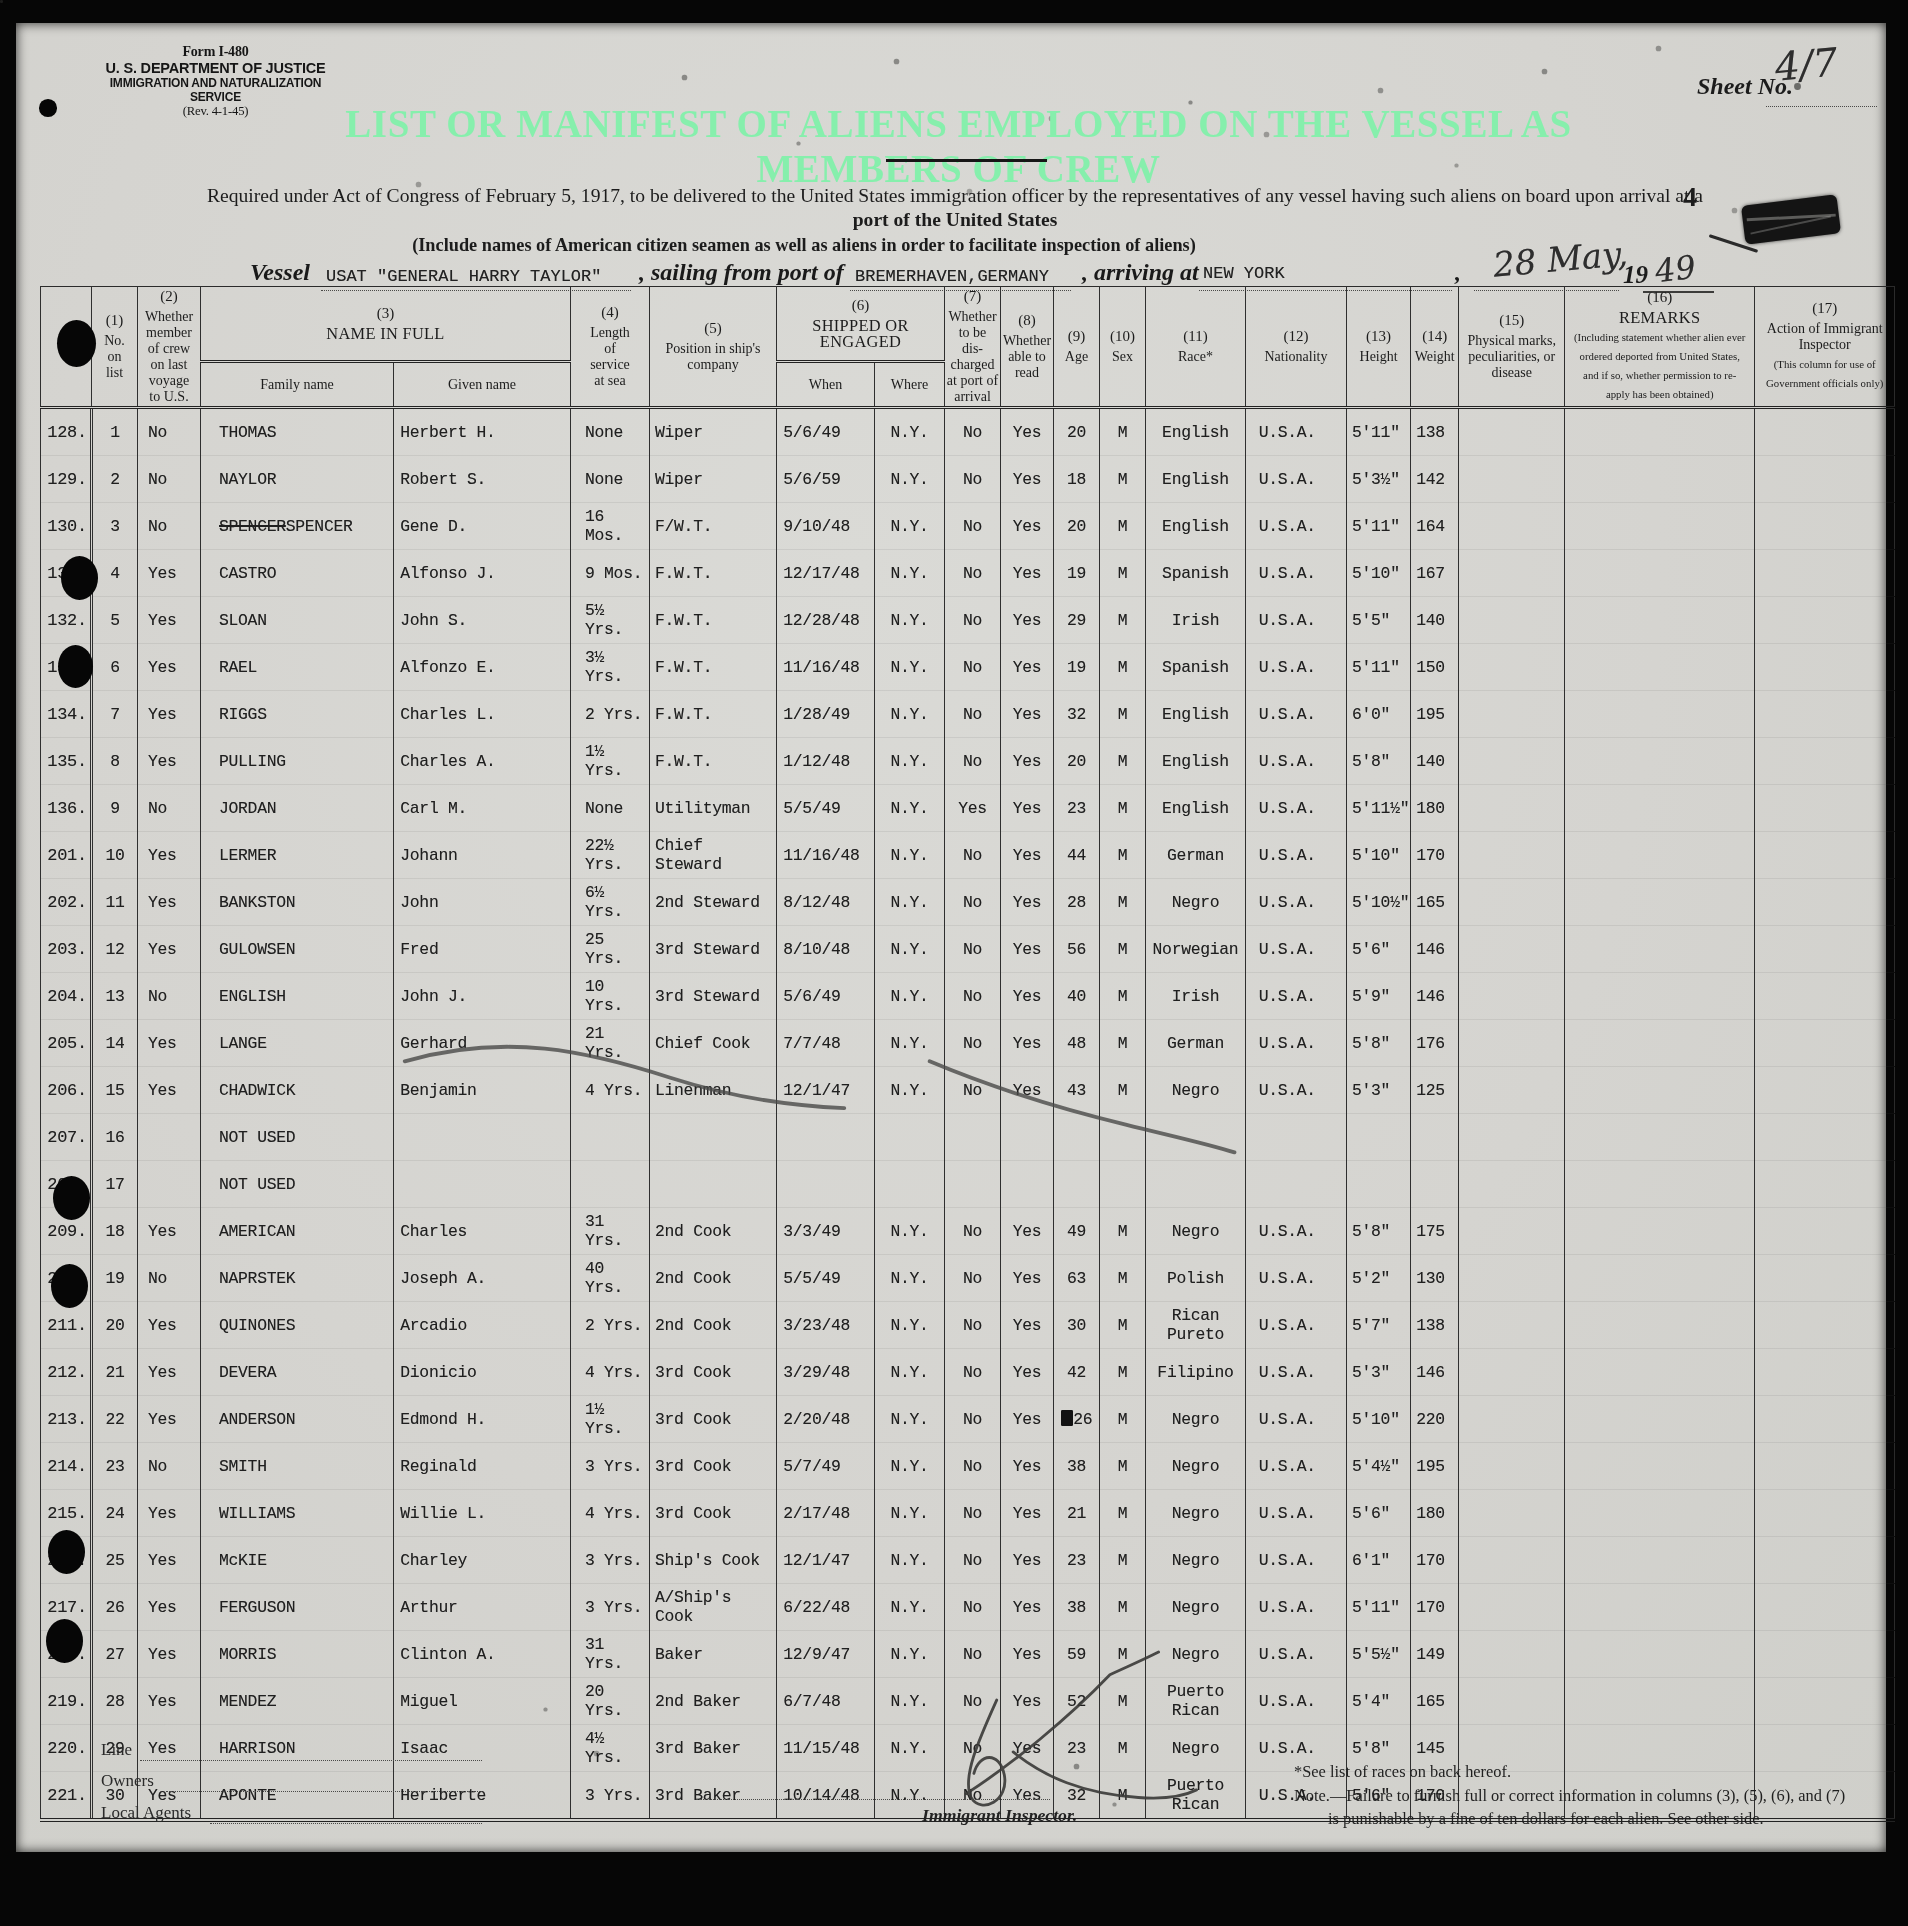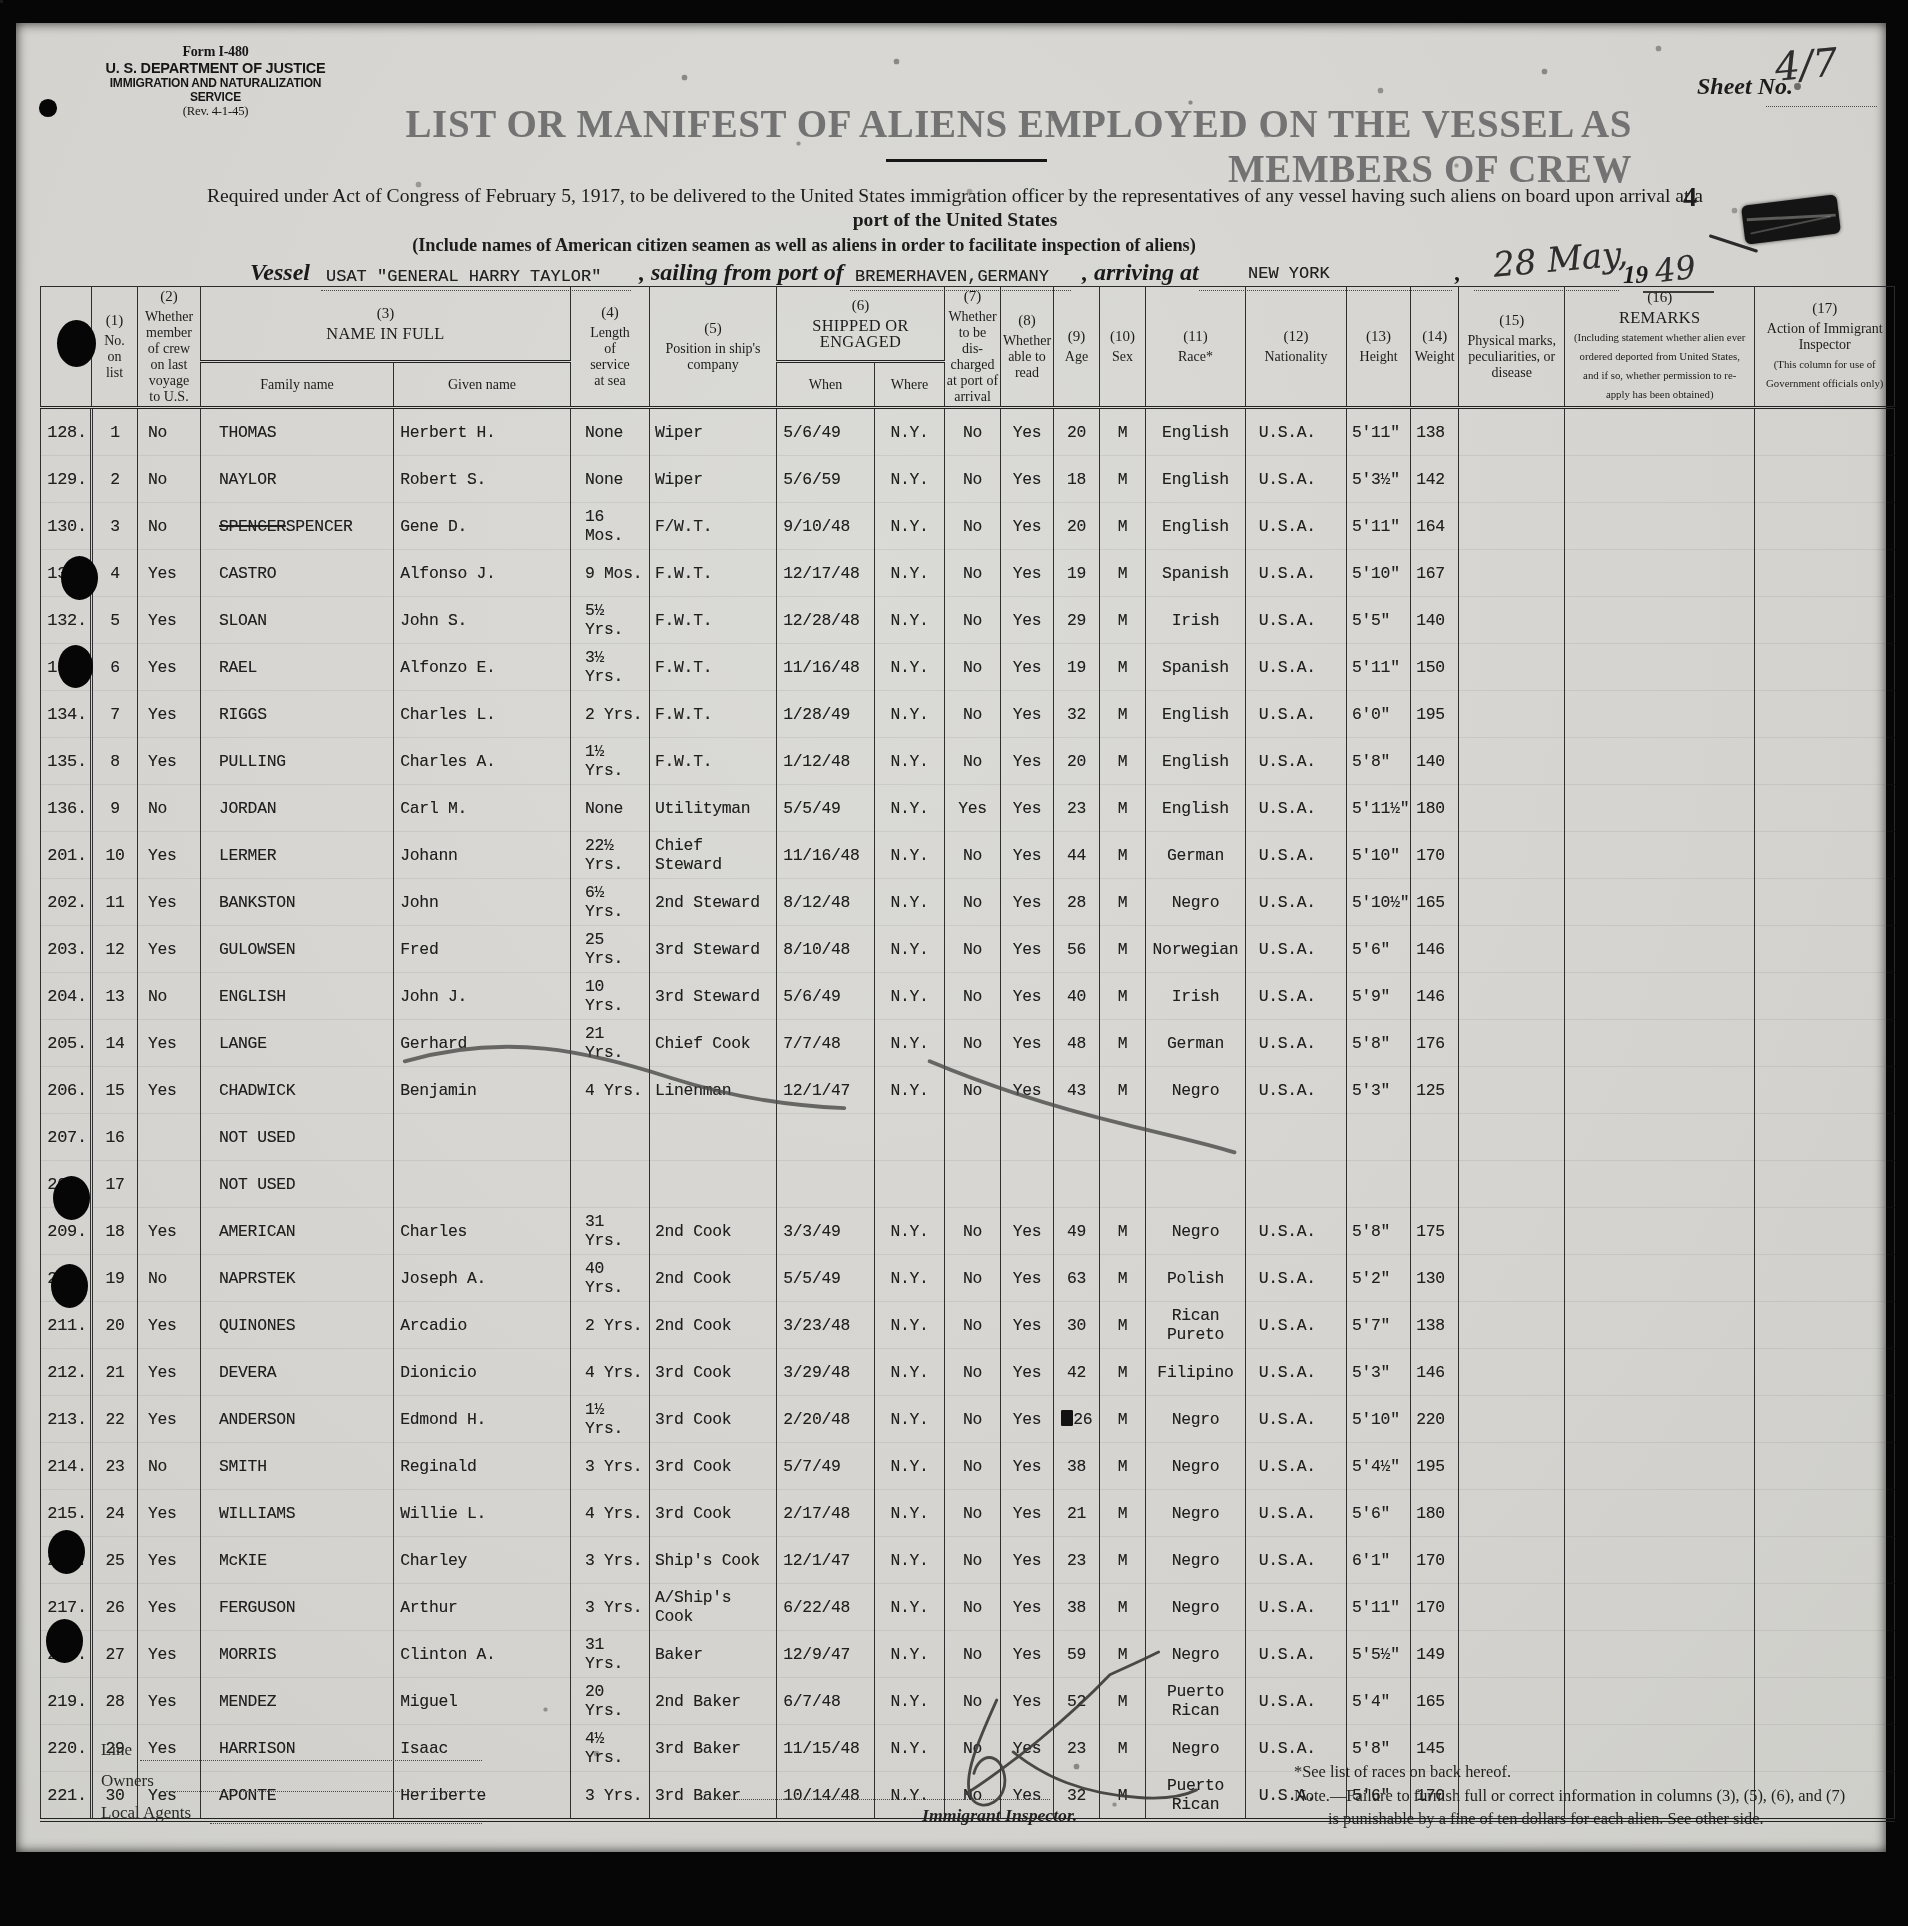--- a/index.html
+++ b/index.html
@@ -15,22 +15,22 @@
   .hand{font-family:"DejaVu Serif",serif;font-style:italic;color:#2e2e2e;
         text-shadow:0 0 0.6px rgba(40,40,40,.4);}
   .dot{position:absolute;height:0;border-bottom:1.9px dotted #4a4a48;}
   
   #form-block{left:89px;top:44px;width:253px;text-align:center;font-family:"Liberation Sans",sans-serif;
               font-weight:bold;color:#161616;letter-spacing:-0.2px;}
   #form-block .l1{font-size:14px;font-family:"Liberation Serif",serif;}
   #form-block .l2{font-size:14.5px;}
   #form-block .l3{font-size:12px;}
   #form-block .l4{font-size:12.7px;font-weight:normal;font-family:"Liberation Serif",serif;}
-  #doc-title{left:285px;top:101px;width:1347px;text-align:right;font-size:39px;font-weight:bold;
-             letter-spacing:0.6px;color:#737373;}
+  #doc-title{left:285px;top:101px;width:1347px;text-align:center;font-size:39px;font-weight:bold;
+             letter-spacing:0.6px;color:#86efac;}
   #title-rule{left:886px;top:159px;width:161px;height:2.5px;background:#161616;}
   #subtitle1{left:123px;top:185px;width:1664px;text-align:center;font-size:19.6px;font-weight:normal;}
   #subtitle2{left:123px;top:209px;width:1664px;text-align:center;font-size:19.6px;font-weight:bold;}
   #include-note{left:127px;top:235px;width:1354px;text-align:center;font-size:18.3px;font-weight:bold;}
   #sheet-label{left:1697px;top:73px;font-size:24px;font-weight:bold;}
   #sheet-hand{left:1775px;top:42px;font-size:39px;transform:rotate(-5deg);}
   #page-num{left:1683px;top:181px;font-size:28px;font-weight:bold;}
   #stamp{left:1743px;top:200px;width:96px;height:39px;background:#141414;border-radius:6.3px;
          transform:rotate(-7deg);box-shadow:0 0 3.8px rgba(10,10,10,.7);}
   #stamp:before{content:"";position:absolute;left:3.8px;top:16.4px;width:89px;height:2.5px;background:rgba(200,200,195,.4);transform:rotate(4deg);}
@@ -113,21 +113,21 @@
   <div id="include-note" class="abs">(Include names of American citizen seamen as well as aliens in order to facilitate inspection of aliens)</div>
   <div id="subtitle2" class="abs">port of the United States</div>
 
   <div class="abs vlabel" style="left:250px;top:259px;">Vessel</div>
   <div class="abs mono vtyped" style="left:326px;top:267px;">USAT "GENERAL HARRY TAYLOR"</div>
   <div class="dot" style="left:321px;top:290px;width:310px;"></div>
   <div class="abs vlabel" style="left:639px;top:259px;">, sailing from port of</div>
   <div class="abs mono vtyped" style="left:855px;top:267px;">BREMERHAVEN,GERMANY</div>
   <div class="dot" style="left:850px;top:290px;width:221px;"></div>
   <div class="abs vlabel" style="left:1082px;top:259px;">, arriving at</div>
-  <div class="abs mono vtyped" style="left:1248px;top:264px;">NEW YORK</div>
+  <div class="abs mono vtyped" style="left:1203px;top:264px;">NEW YORK</div>
   <div class="dot" style="left:1199px;top:290px;width:253px;"></div>
   <div class="abs vlabel" style="left:1455px;top:259px;">,</div>
   <div class="abs hand" style="left:1493px;top:239px;font-size:34px;transform:rotate(-5deg);">28 May,</div>
   <div class="dot" style="left:1474px;top:290px;width:145px;"></div>
   <div class="abs script" style="left:1623px;top:261px;font-size:25px;font-weight:bold;">19</div>
   <div class="abs hand" style="left:1655px;top:250px;font-size:32px;transform:rotate(-7deg);">49</div>
   <div class="abs" style="left:1643px;top:291px;width:71px;height:1.9px;background:#3c3c3a;"></div>
 
   <table id="manifest">
       <colgroup>

